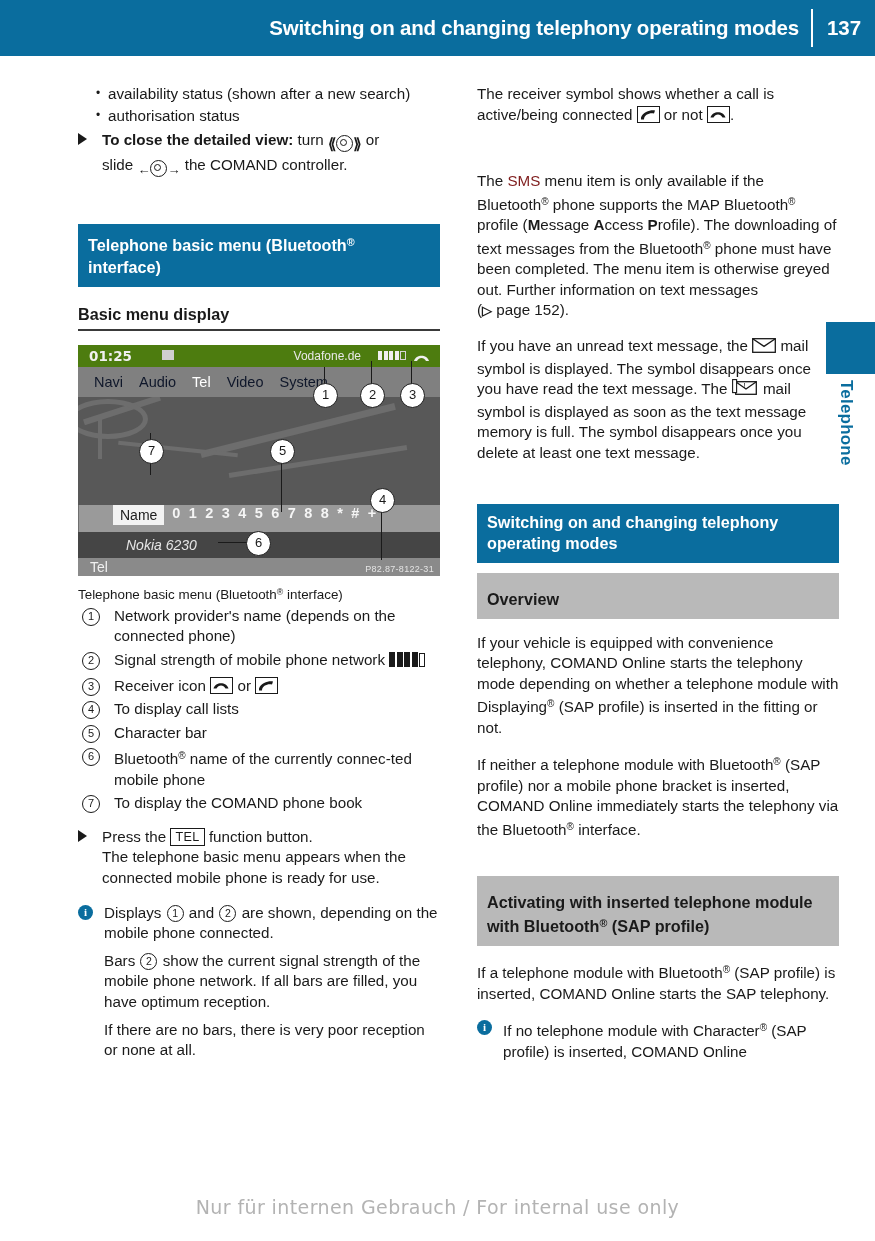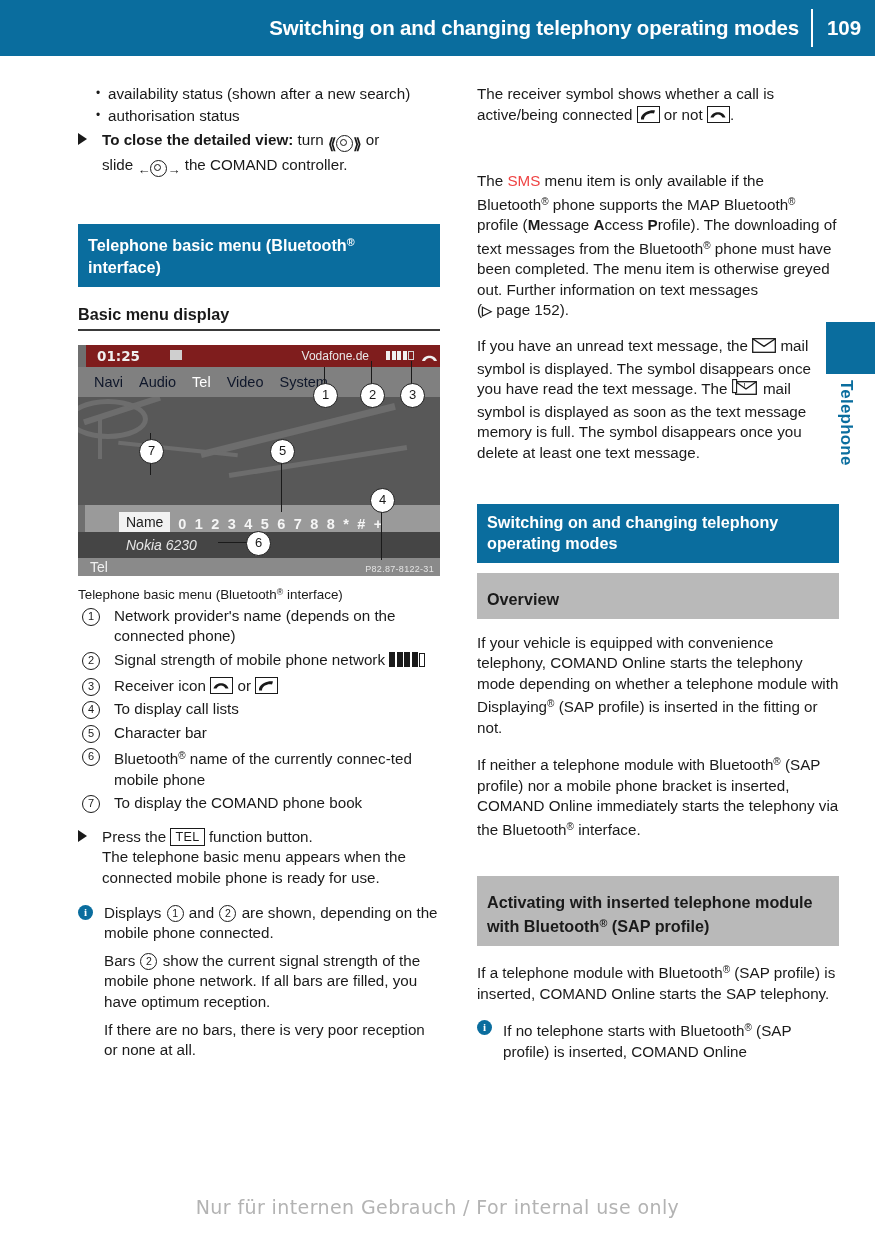--- a/index.html
+++ b/index.html
@@ -196,22 +196,22 @@
   
   .figure {
     width: 362px;
     height: 231px;
     position: relative;
     background: #6f6f6f;
     overflow: hidden;
   }
   .fig-canvas { position: absolute; inset: 0; }
   .fig-statusbar {
-    position: absolute; left: 8px; top: 0; width: 100%; height: 22px;
-    background: #7f1d1d;
+    position: absolute; left: 0; top: 0; width: 100%; height: 22px;
+    background: #4d7c0f;
   }
   .fig-clock {
     position: absolute; left: 11px; top: 3px;
     color: #f0f0f0; font-size: 13.5px; font-weight: bold;
     font-family: "DejaVu Sans", sans-serif;
   }
   .fig-sim {
     position: absolute; left: 84px; top: 5px;
     width: 12px; height: 10px; background: #cfcfcf;
   }
@@ -239,23 +239,23 @@
   }
   .fig-menubar span.active { color: #ffffff; }
   .fig-map {
     position: absolute; left: 0; top: 52px; width: 100%; height: 108px;
     background: #585858;
   }
   .fig-map .road {
     position: absolute; background: #6d6d6d;
   }
   .fig-charbar {
-    position: absolute; left: 7px; top: 160px; width: 100%; height: 27px;
+    position: absolute; left: 1px; top: 160px; width: 100%; height: 27px;
     background: #9a9a9a;
-    display: flex; align-items: flex-end;
+    display: flex; align-items: flex-start;
   }
   .fig-namebox {
     margin-left: 34px;
     background: #f2f2f2; color: #202020;
     font-size: 14px; padding: 2px 7px; font-weight: normal;
   }
   .fig-chars {
     margin-left: 8px; color: #f5f5f5; font-size: 14.5px; letter-spacing: 2.2px;
     font-weight: bold;
   }
@@ -364,41 +364,41 @@
   .ctrl-arr { font-size: 13px; font-weight: bold; }
 
   
   .sigbars { display: inline-block; vertical-align: -2px; }
   .sigbars i { display:inline-block; width:6px; height:15px; background:#1a1a1a; margin-right:1.5px; }
   .sigbars i.empty { background:#ffffff; border:1.3px solid #1a1a1a; width:4px; height:12px; }
 
   
   .mailglyph { display:inline-block; vertical-align:-2px; }
 
-  .blue-word { color: #ef4444; font-weight: normal; }
+  .blue-word { color: #7f1d1d; font-weight: normal; }
 
   
   .watermark {
     position: absolute;
     left: 0; top: 1196px;
     width: 875px;
     text-align: center;
     color: #b3b3b3;
     font-size: 19px;
     letter-spacing: 0.4px;
     font-family: "DejaVu Sans", sans-serif;
   }
 </style>
 </head>
 <body>
 
 <div class="page-header">
   <span class="title">Switching on and changing telephony operating modes</span>
   <span class="hdr-div"></span>
-  <span class="pagenum">109</span>
+  <span class="pagenum">137</span>
 </div>
 
 <div class="chapter-tab"></div>
 <div class="chapter-tab-label">Telephone</div>
 
 <div class="col col-left">
 
   <ul class="bullets">
     <li>availability status (shown after a new search)</li>
     <li>authorisation status</li>
@@ -579,18 +579,18 @@
   <div class="sp-22"></div>
 
   <div class="h-grey"><span>Activating with inserted telephone module with Bluetooth</span><span class="sup">®</span><span> (SAP profile)</span></div>
 
   <div class="sp-14"></div>
 
   <p><span>If a telephone module with Bluetooth</span><span class="sup">®</span><span> (SAP profile) is inserted, COMAND Online starts the SAP telephony.</span></p>
 
   <div class="note">
     <span class="i-icon">i</span>
-    <p><span>If no telephone starts with Bluetooth</span><span class="sup">®</span><span> (SAP profile) is inserted, COMAND Online</span></p>
+    <p><span>If no telephone module with Character</span><span class="sup">®</span><span> (SAP profile) is inserted, COMAND Online</span></p>
   </div>
 
 </div>
 
 <div class="watermark">Nur für internen Gebrauch / For internal use only</div>
 
 </body></html>

